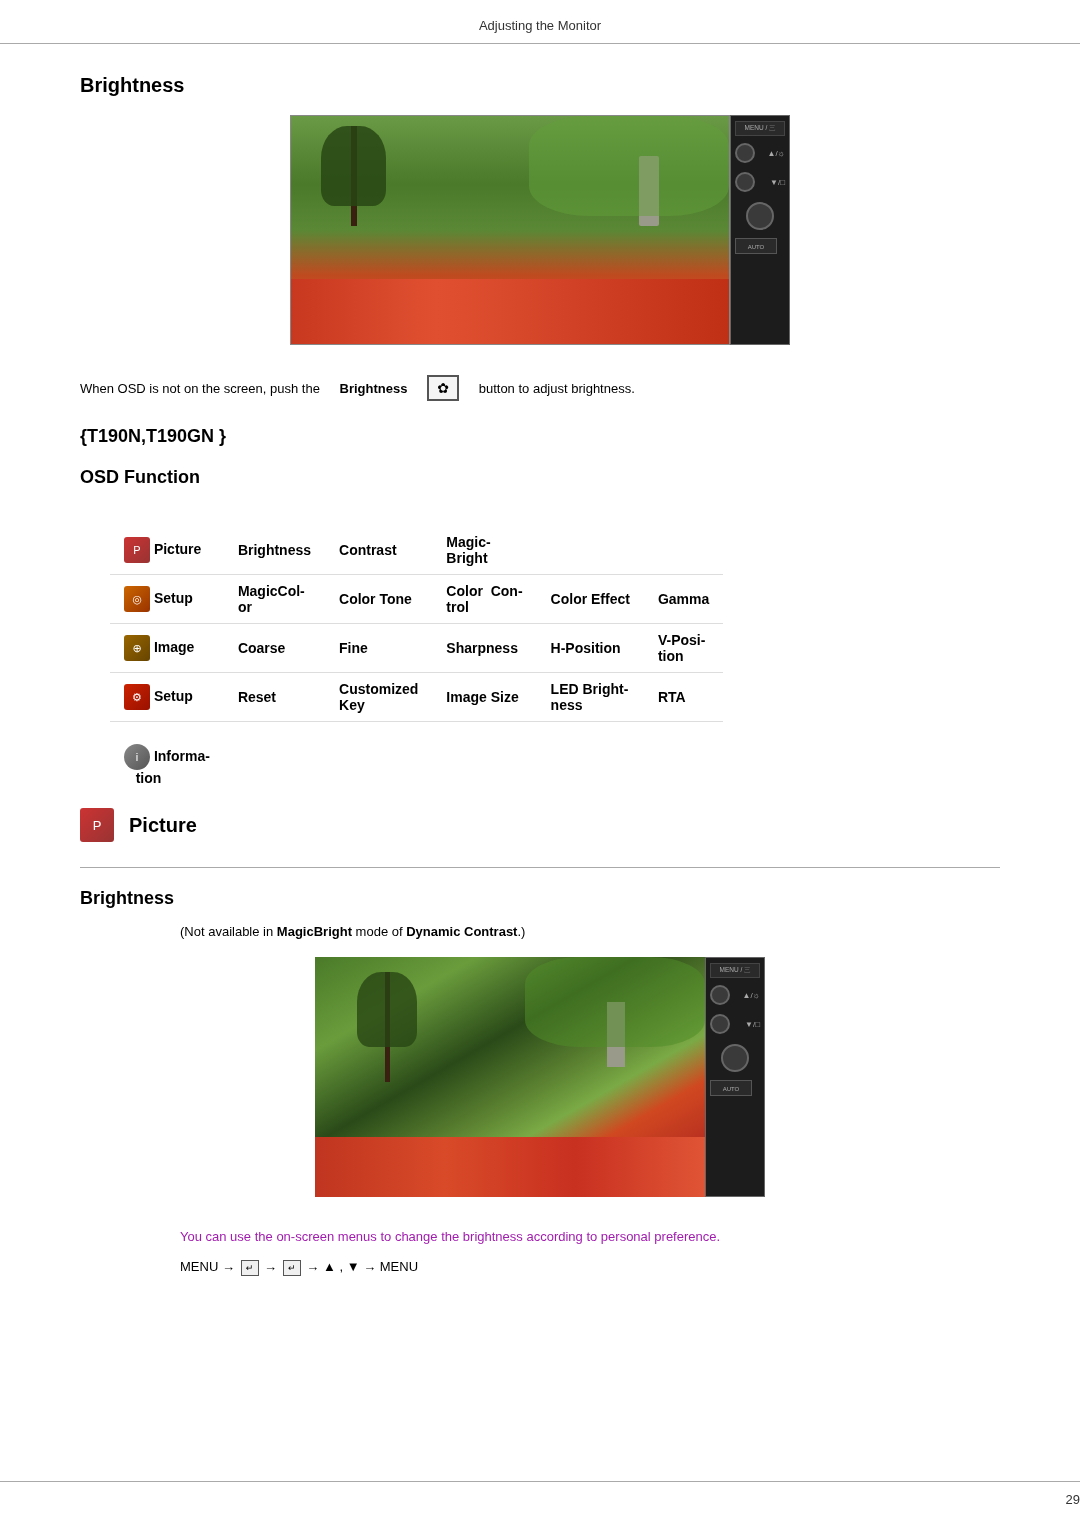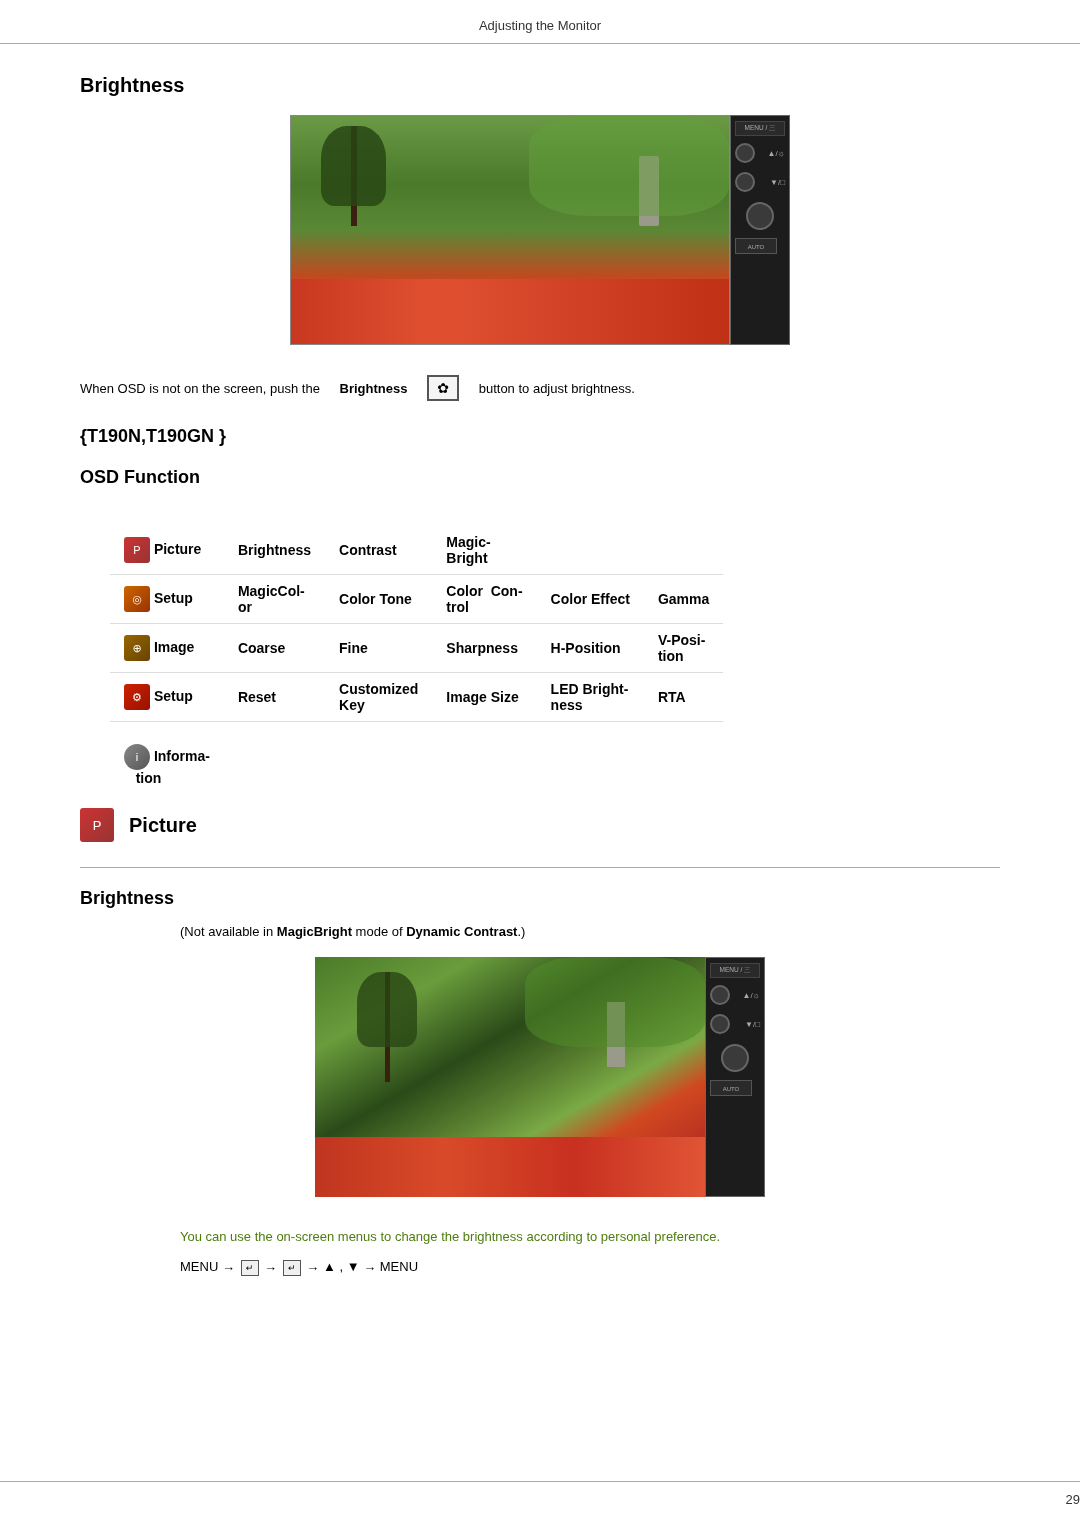--- a/index.html
+++ b/index.html
@@ -158,21 +158,21 @@
       border: 1px solid #555;
       font-size: 6px;
       color: #aaa;
       text-align: center;
       line-height: 16px;
     }
 
     .you-can-text {
       font-size: 13px;
       margin: 32px 0 15px 100px;
-      color: #4d7c0f;
+      color: #a21caf;
     }
 
     .menu-nav-text {
       font-size: 13px;
       margin: 5px 0 0 100px;
       color: #000;
     }
 
     .menu-nav-icon {
       display: inline-block;

